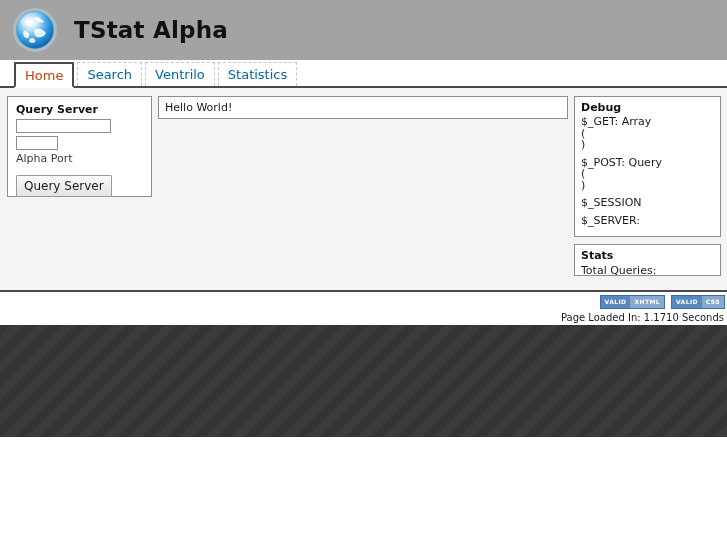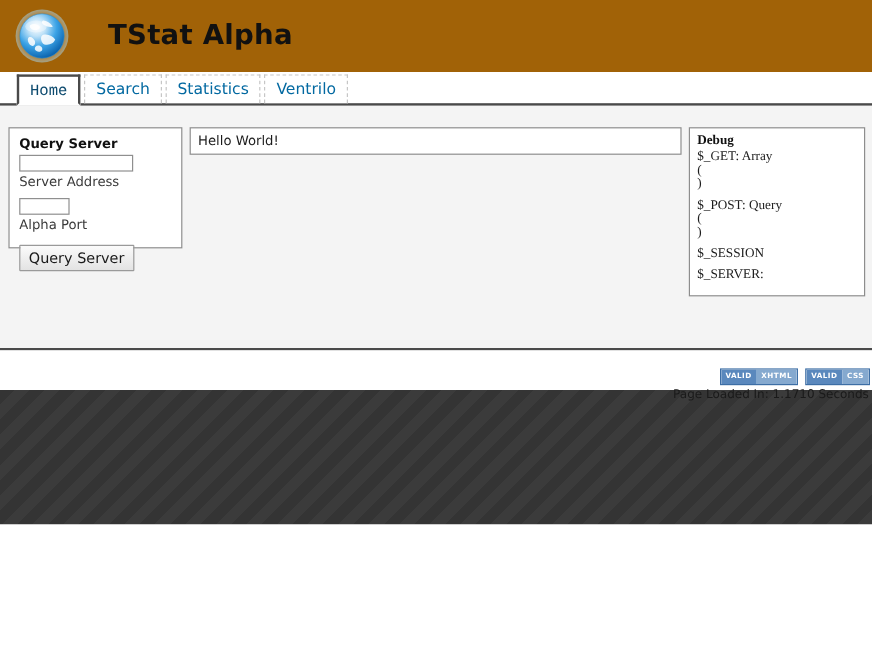--- a/index.html
+++ b/index.html
@@ -12,26 +12,25 @@
     overflow: hidden;
     background: #ffffff;
     font-family: "DejaVu Sans", "Liberation Sans", sans-serif;
     font-size: 11px;
     color: #222222;
   }
 
   
   #header {
     height: 60px;
-    background: #a16207;
+    background: #a3a3a3;
     display: flex;
     align-items: center;
     padding-left: 12px;
     box-sizing: border-box;
-    gap: 16px;
   }
   #logo-globe {
     width: 46px;
     height: 46px;
     flex: 0 0 46px;
     position: relative;
   }
   #site-title {
     font-size: 23px;
     font-weight: bold;
@@ -65,45 +64,43 @@
     font-family: "DejaVu Sans", "Liberation Sans", sans-serif;
   }
   .tab.inactive {
     border: 1px dashed #c6c6c6;
     border-bottom: none;
     color: #0369a1;
   }
   .tab.active {
     border: 2px solid #4a4a4a;
     border-bottom: 2px solid #ffffff;
-    color: #0c4a6e;
+    color: #c2410c;
     margin-bottom: -2px;
     height: 26px;
     line-height: 23px;
     z-index: 3;
-    font-family: Liberation Mono, monospace;
   }
 
   
   #content {
     background: #f4f4f4;
     border-bottom: 2px solid #4a4a4a;
     padding: 8px 4px 8px 4px;
     box-sizing: border-box;
     height: 204px;
     display: flex;
     align-items: flex-start;
   }
 
   .panel {
     background: #ffffff;
     border: 1px solid #8d8d8d;
     box-sizing: border-box;
     padding: 5px 6px;
-    margin-top: 10px;
   }
   .panel-title {
     font-weight: bold;
     font-size: 11px;
     color: #111111;
     margin-bottom: 2px;
   }
 
   
   #left-col {
@@ -162,21 +159,20 @@
   
   #right-col {
     width: 147px;
     flex: 0 0 147px;
     margin-right: 2px;
   }
   #debug-panel {
     height: 141px;
     padding: 4px 6px;
     overflow: hidden;
-    font-family: Liberation Serif, serif;
   }
   #debug-lines .dline {
     font-size: 11px;
     line-height: 11.5px;
     color: #1c1c1c;
     white-space: pre;
     min-height: 11px;
   }
   #debug-lines .dline.blank { height: 6px; min-height: 6px; }
   #stats-panel {
@@ -186,21 +182,21 @@
   }
   #stats-panel .stat-line { font-size: 11px; color: #1c1c1c; }
 
   
   #footer {
     background: #ffffff;
     height: 33px;
     box-sizing: border-box;
     text-align: right;
     padding-right: 2px;
-    padding-top: 15px;
+    padding-top: 3px;
   }
   #badges {
     display: flex;
     justify-content: flex-end;
     gap: 6px;
   }
   .badge {
     display: inline-flex;
     height: 12px;
     border: 1px solid #3d6ea5;
@@ -271,31 +267,30 @@
       <ellipse cx="18" cy="15" rx="9" ry="5" fill="#ffffff" opacity="0.35"></ellipse>
       <circle cx="23" cy="23" r="18.5" fill="none" stroke="#2f8fd0" stroke-width="0.8" opacity="0.6"></circle>
     </svg>
   </div>
   <div id="site-title">TStat Alpha</div>
 </div>
 
 <div id="tabbar">
   <div class="tab active">Home</div>
   <div class="tab inactive">Search</div>
+  <div class="tab inactive">Ventrilo</div>
   <div class="tab inactive">Statistics</div>
-  <div class="tab inactive">Ventrilo</div>
 </div>
 
 <div id="content">
 
   <div id="left-col">
     <div class="panel" id="query-panel">
       <div class="panel-title">Query Server</div>
       <input class="text-input" id="server-address-input" type="text" placeholder="" style="">
-      <span class="field-label">Server Address</span>
       <input class="text-input" id="server-port-input" type="text" placeholder="" style="">
       <span class="field-label">Alpha Port</span>
       <button id="query-submit">Query Server</button>
     </div>
   </div>
 
   <div id="main-col">
     <div class="panel" id="main-panel">
       <div class="msg">Hello World!</div>
     </div>
@@ -312,20 +307,24 @@
           <div class="dline">$_POST: Query</div>
           <div class="dline">(</div>
           <div class="dline">)</div>
           <div class="dline blank"></div>
           <div class="dline">$_SESSION</div>
           <div class="dline blank"></div>
           <div class="dline">$_SERVER:</div>
         </div>
     </div>
 
+    <div class="panel" id="stats-panel">
+      <div class="panel-title">Stats</div>
+      <div class="stat-line">Total Queries:</div>
+    </div>
   </div>
 
 </div>
 
 <div id="footer">
   <div id="badges">
     <a class="badge">
       <span class="b-left">VALID</span>
       <span class="b-right">XHTML</span>
     </a>

